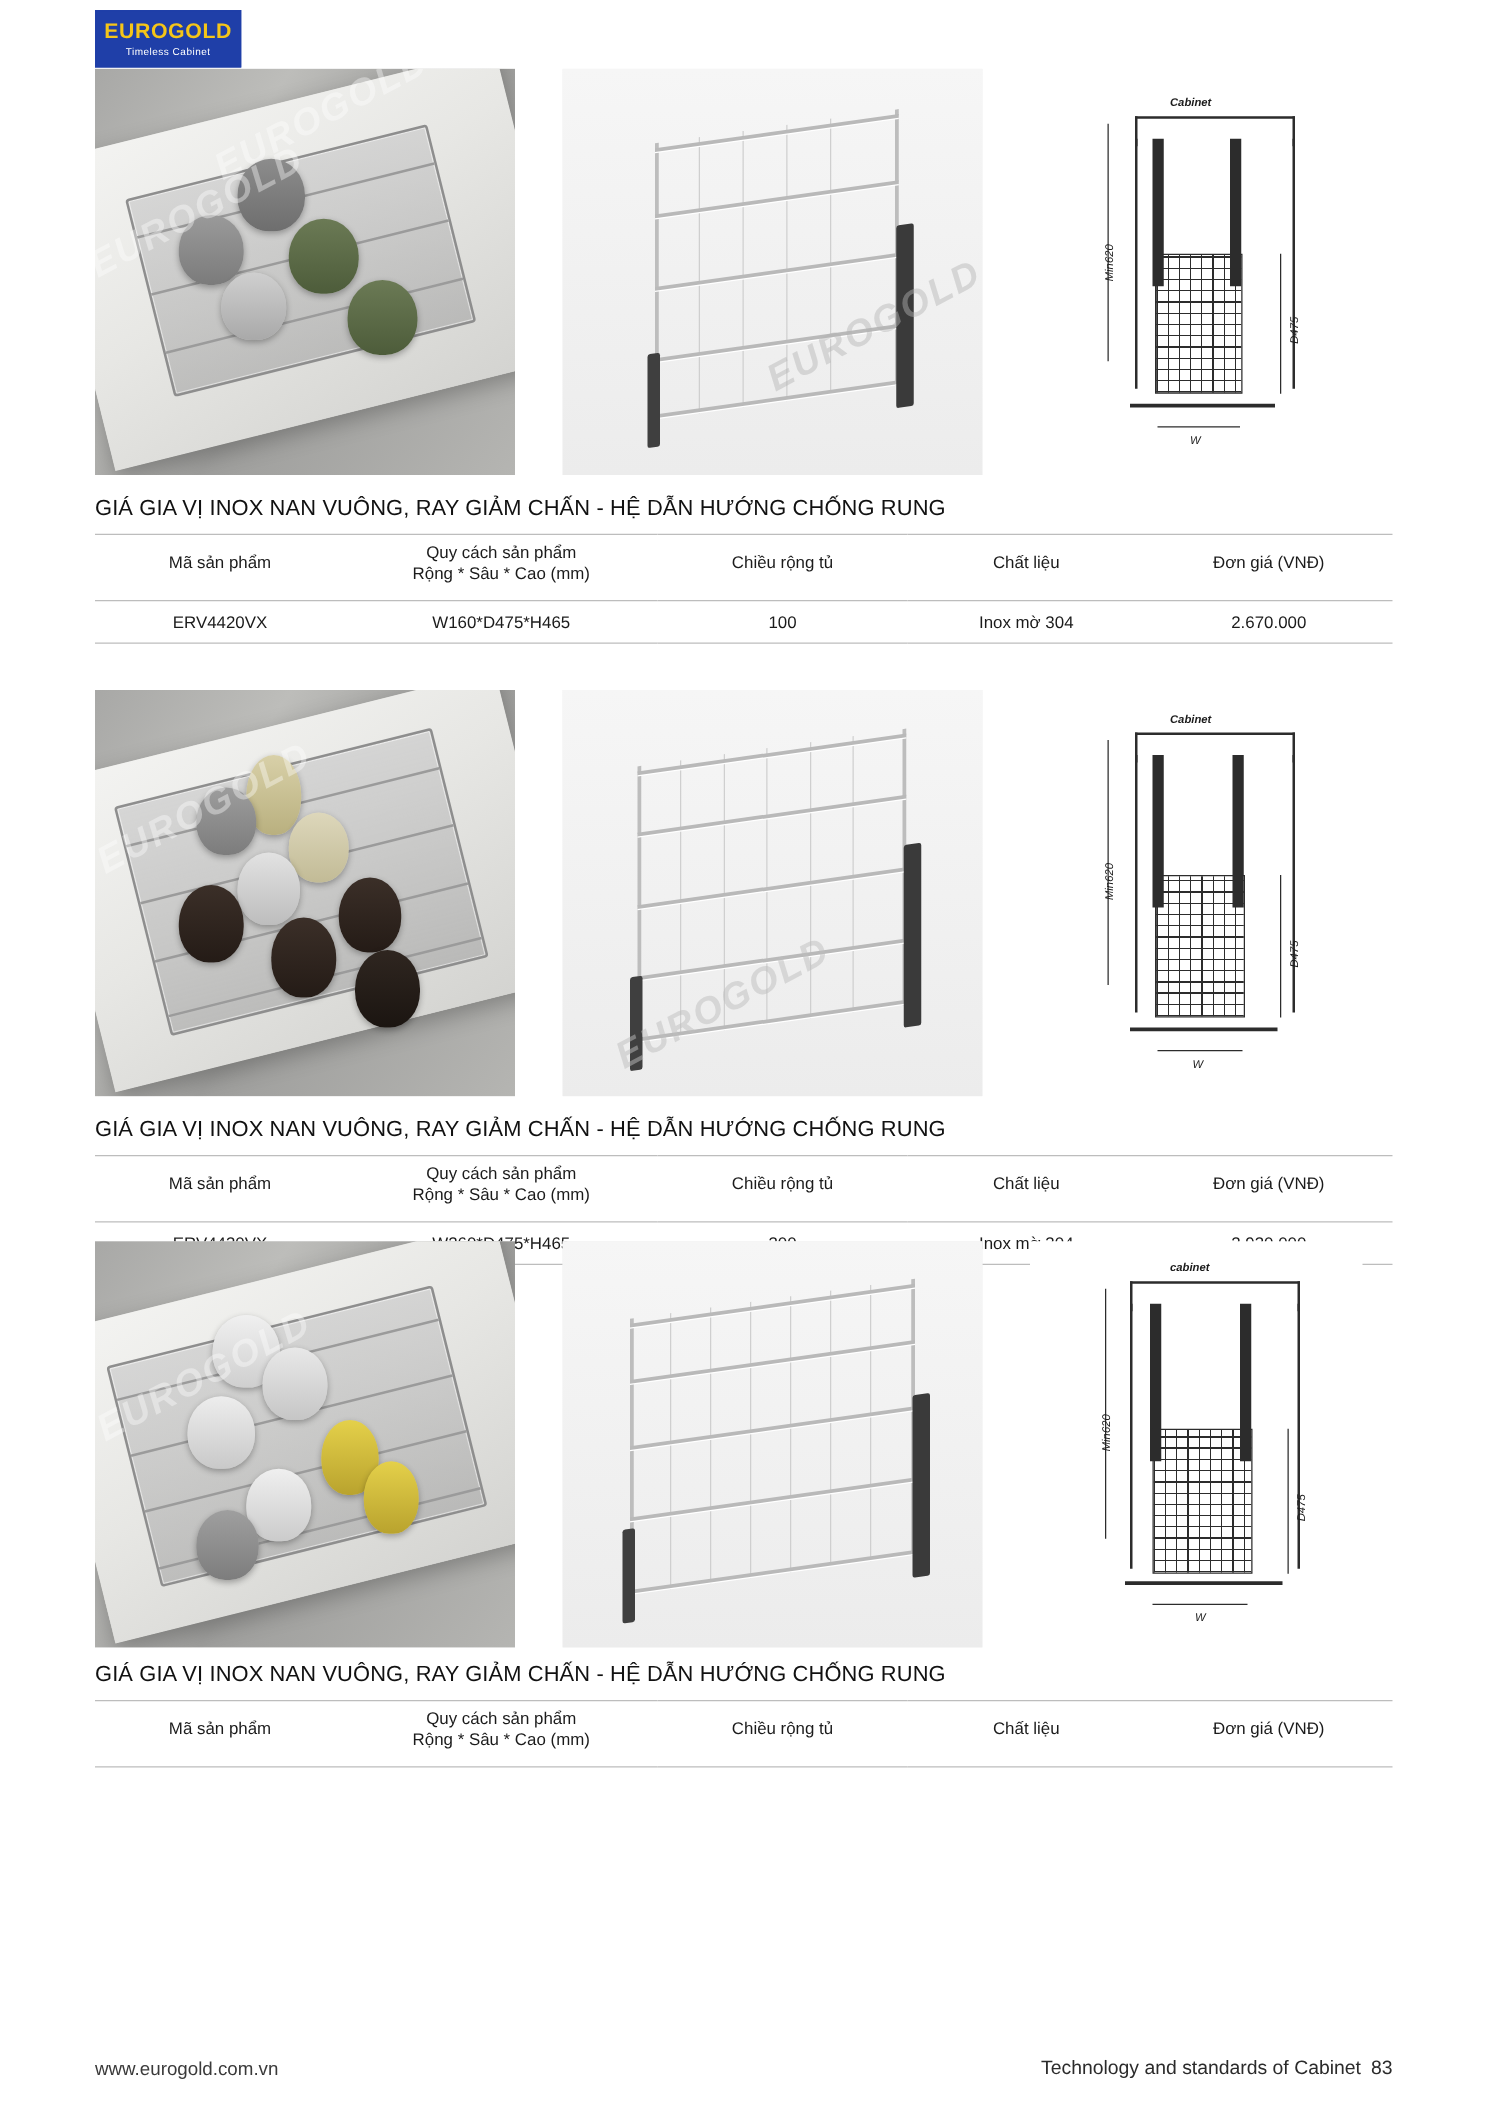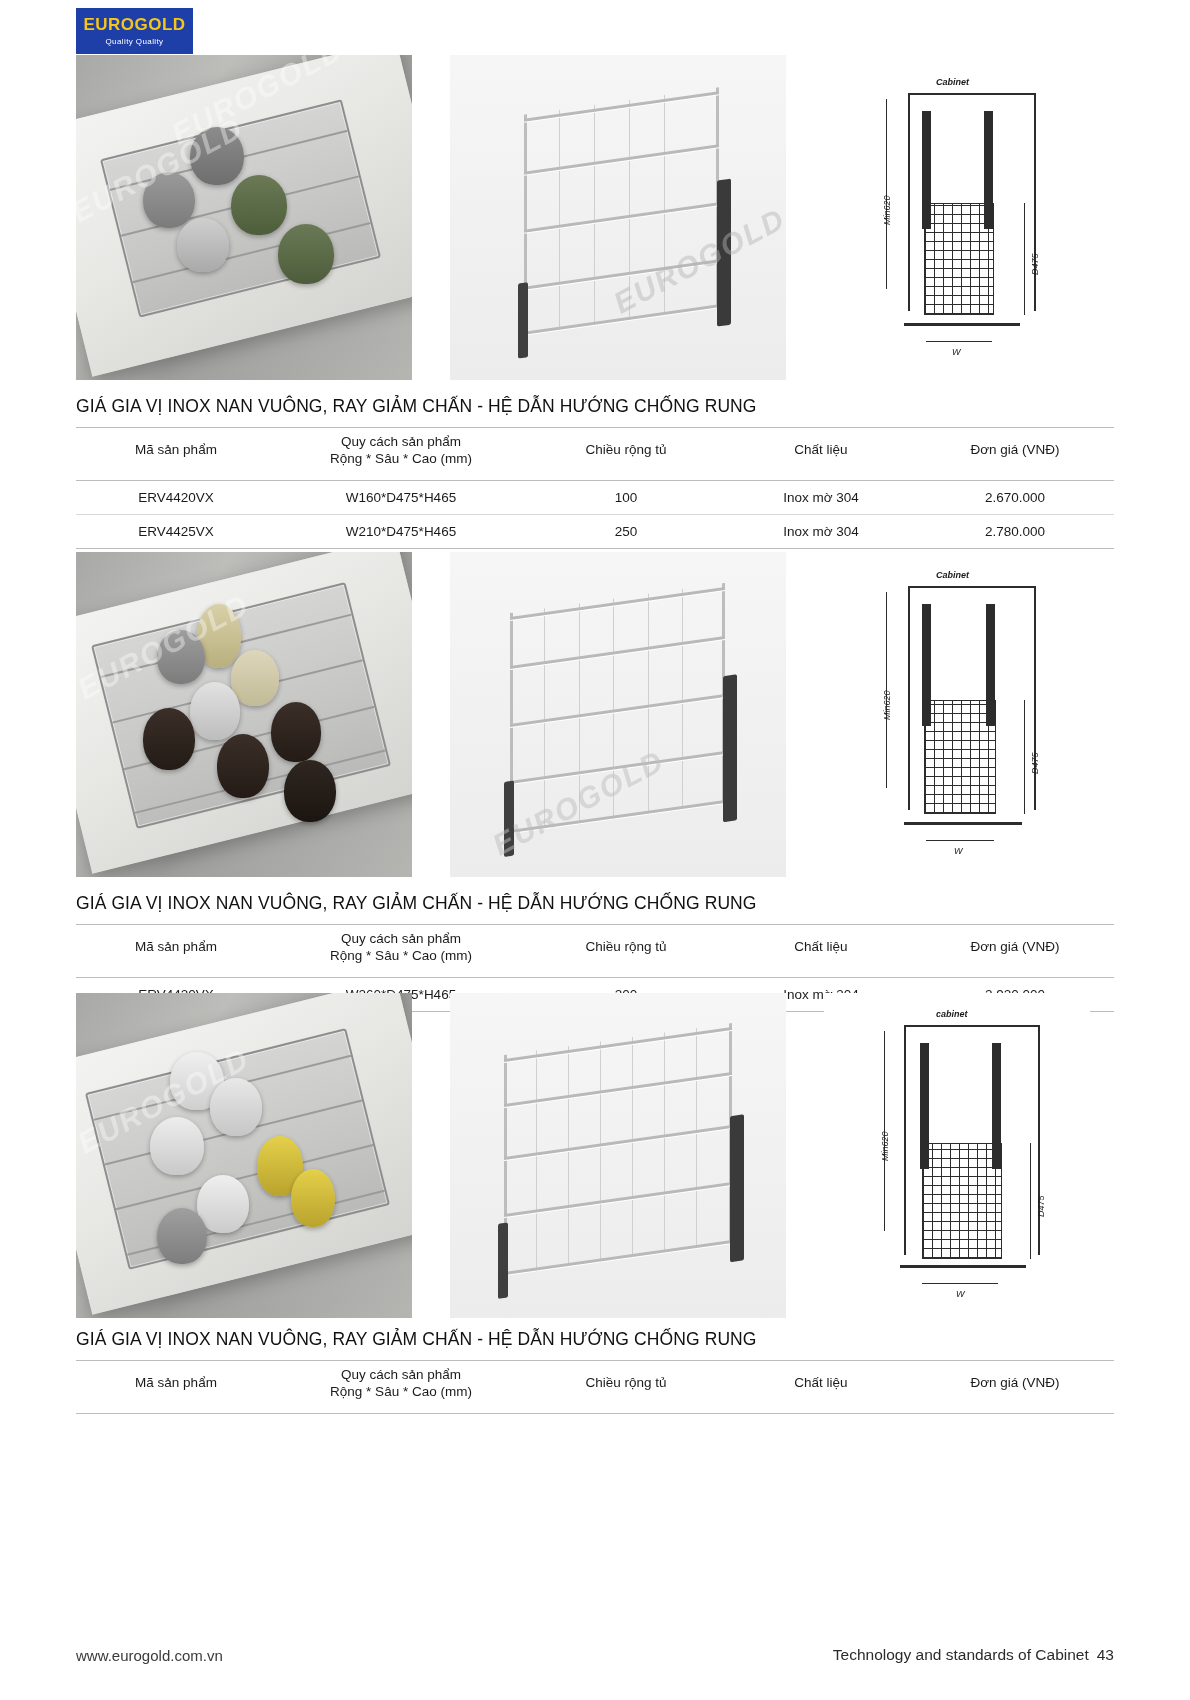--- a/index.html
+++ b/index.html
@@ -186,21 +186,21 @@
     font-size:15px; color:#3a3a3a;
   }
   .footer .right { font-size:15.5px; color:#2b2b2b; }
   .footer .pg { margin-left:8px; }
 </style>
 </head>
 <body>
 
 <div class="logo-box">
   <div class="logo-main">EUROGOLD</div>
-  <div class="logo-sub">Quality Quality</div>
+  <div class="logo-sub">Timeless Cabinet</div>
 </div>
 
 <div class="section sec1">
 
   <div class="img-row">
 
     <div class="photo p1">
       <div class="drawer-bg"></div>
       <div class="basket" style="left:12%;top:22%;width:74%;height:50%;">
         <div class="bar" style="top:18%"></div>
@@ -273,27 +273,20 @@
         <th class="c5">Đơn giá  (VNĐ)</th>
       </tr>
     </thead>
     <tbody>
       <tr>
         <td>ERV4420VX</td>
         <td>W160*D475*H465</td>
         <td>100</td>
         <td>Inox mờ 304</td>
         <td>2.670.000</td>
-      </tr>
-      <tr>
-        <td>ERV4425VX</td>
-        <td>W210*D475*H465</td>
-        <td>250</td>
-        <td>Inox mờ 304</td>
-        <td>2.780.000</td>
       </tr>
     </tbody>
   </table>
 </div>
 
 <div class="section sec2">
 
   <div class="img-row">
 
     <div class="photo p1">
@@ -466,15 +459,15 @@
       </tr>
     </thead>
     <tbody>
     </tbody>
   </table>
 </div>
 
 <div class="footer">
   <div>www.eurogold.com.vn</div>
   <div class="right">
-    <span>Technology and standards of Cabinet</span><span class="pg">43</span>
+    <span>Technology and standards of Cabinet</span><span class="pg">83</span>
   </div>
 </div>
 
 </body></html>

